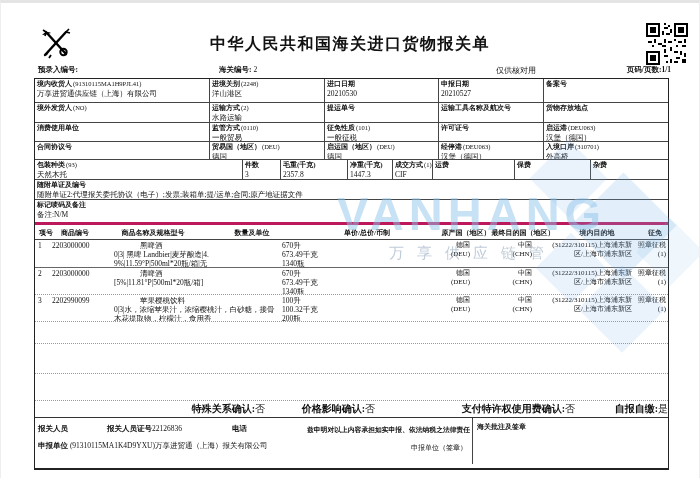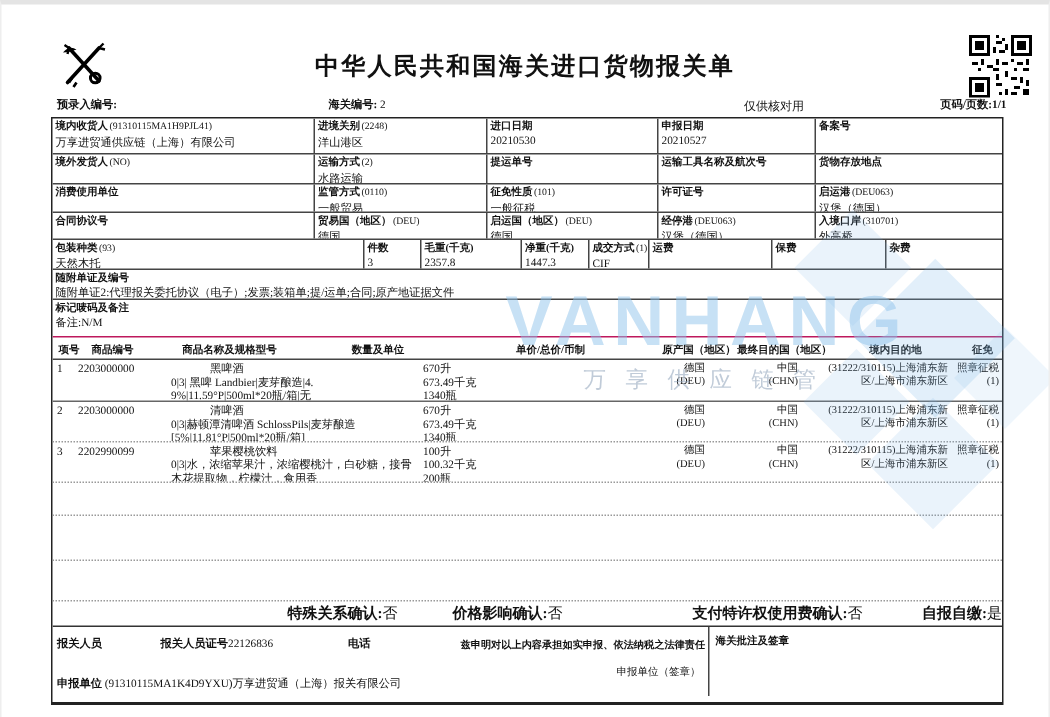--- a/index.html
+++ b/index.html
@@ -18,21 +18,21 @@
 .m-page{position:absolute;right:0}
 
 .formbox{position:absolute;left:33px;top:75px;width:635px;height:392px;border:1.5px solid #222;border-bottom-width:2.5px;overflow:hidden;background:transparent}
 .row{display:grid;border-bottom:1px solid #444}
 .rA{grid-template-columns:174px 115px 114px 105px 1fr;height:24px}
 .rB{grid-template-columns:174px 115px 114px 105px 1fr;height:20px}
 .rC{grid-template-columns:174px 115px 114px 105px 1fr;height:19px}
 .rD{grid-template-columns:174px 115px 114px 105px 1fr;height:18px}
 .rE{grid-template-columns:207px 38px 67px 45px 40px 82px 76px 1fr;height:20px}
 .rF{grid-template-columns:1fr;height:20px}
-.rG{grid-template-columns:1fr;height:25px;border-bottom:1px solid #be185d}
+.rG{grid-template-columns:1fr;height:25px;border-bottom:3px solid #be185d}
 .c{border-left:1px solid #444;padding:1px 2px;overflow:hidden}
 .c:first-child{border-left:none}
 .lb{font-size:7px;font-weight:bold;line-height:8.5px;white-space:nowrap}
 .cd{font-weight:normal;font-size:6.5px;margin-left:1px}
 .vl{font-size:7.5px;line-height:9px;white-space:nowrap}
 
 .ghead{position:relative;height:15px;border-bottom:1px solid #444;font-size:7px;font-weight:bold}
 .gh{position:absolute;top:3px;white-space:nowrap}
 .ghc{transform:translateX(-50%)}
 .grow{display:grid;grid-template-columns:17px 62px 168px 80px 70px 40px 62px 100px 1fr;font-size:7.5px;line-height:9px;padding-top:1px;height:27px;overflow:hidden}
@@ -51,21 +51,21 @@
 .confirm b{font-weight:bold}
 
 .footer{display:flex;height:46px}
 .f-left{width:438px;border-right:1px solid #444;position:relative;font-size:7.5px}
 .f-left b{font-weight:bold}
 .f-declarant{position:absolute;left:3px;top:6px}
 .f-cert{position:absolute;left:72px;top:6px}
 .f-cert i{font-style:normal;font-weight:normal}
 .f-phone{position:absolute;left:197px;top:6px}
 .f-statement{position:absolute;left:272px;top:7px;font-size:6.8px;white-space:nowrap}
-.f-agent{position:absolute;left:3px;top:33px;white-space:nowrap}
+.f-agent{position:absolute;left:3px;top:23px;white-space:nowrap}
 .f-agent i{font-style:normal;font-weight:normal}
 .f-sign{position:absolute;right:5px;top:25px;font-weight:normal;font-size:7px}
 .f-right{flex:1;padding:4px 4px;font-size:7px;font-weight:bold}
 
 .wm{position:absolute;inset:0;pointer-events:none;z-index:9}
 .wm-text{position:absolute;left:336px;top:183px;font-family:"Liberation Sans",sans-serif;font-size:47px;font-weight:bold;letter-spacing:5px;color:rgba(144,195,236,0.5)}
 .wm-cn{position:absolute;left:388px;top:241px;font-size:15px;letter-spacing:13px;color:rgba(150,168,190,0.6);font-family:"Liberation Sans",sans-serif}
 .dia{position:absolute;background:rgba(125,180,230,0.16);transform:rotate(45deg)}
 .d1{left:540px;top:148px;width:55px;height:55px}
 .d2{left:585px;top:185px;width:75px;height:75px;background:rgba(125,180,230,0.22)}
@@ -331,21 +331,20 @@
           <div>照章征税</div>
           <div>(1)</div>
         </div>
     </div>
 
     <div class="grow b2">
       <div class="gc no">2</div>
       <div class="gc">2203000000</div>
       <div class="gc">
         <div class="n1">清啤酒</div>
-        <div>0|3|赫顿潭清啤酒 SchlossPils|麦芽酿造</div>
         <div>[5%|11.81°P|500ml*20瓶/箱]</div>
       </div>
       <div class="gc qty">
         <div>670升</div>
           <div>673.49千克</div>
           <div>1340瓶</div>
       </div>
       <div class="gc"></div>
       <div class="gc sm">
           <div>德国</div>

